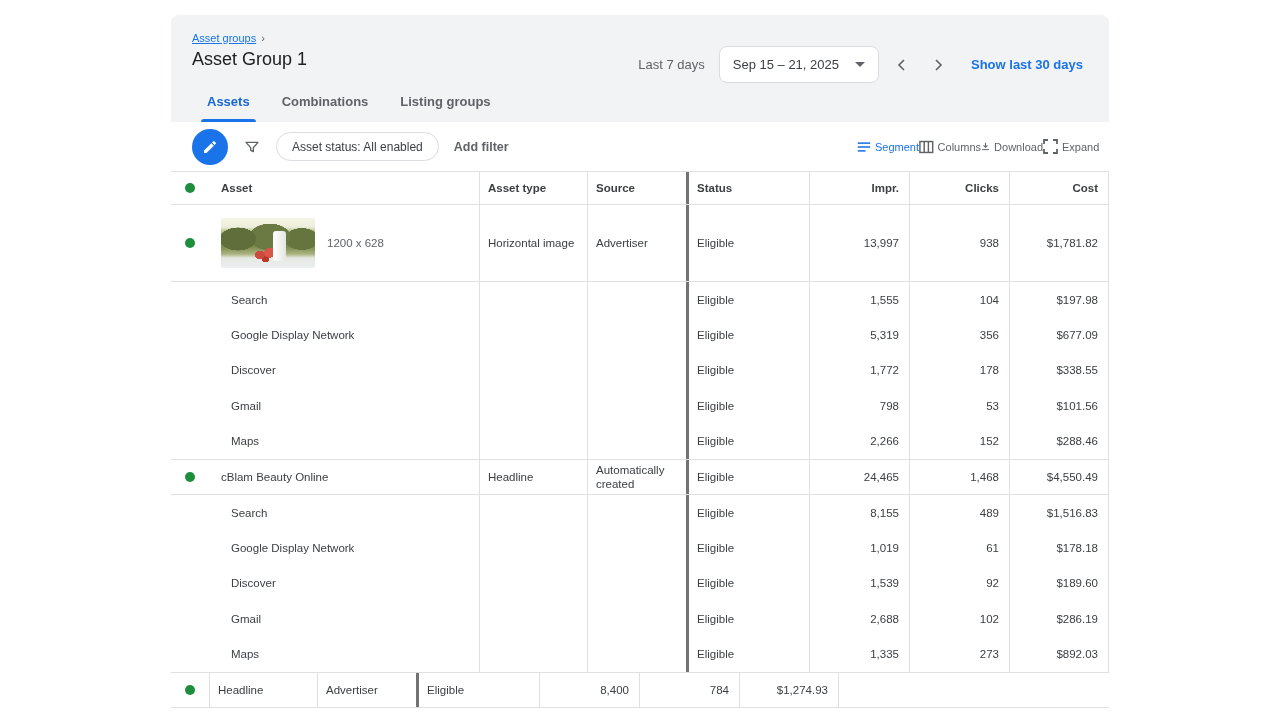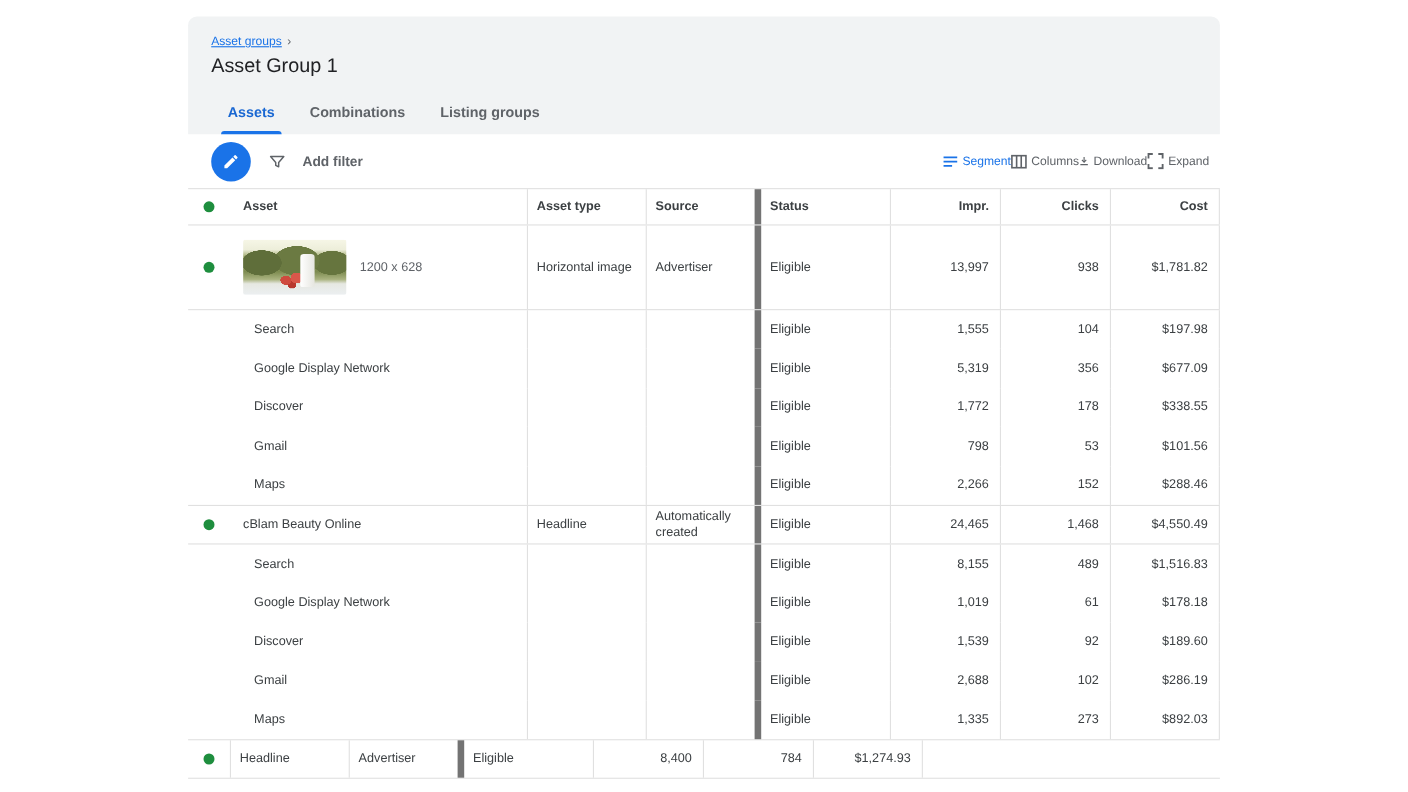--- a/index.html
+++ b/index.html
@@ -43,21 +43,21 @@
     cursor:pointer; color:#5f6368; }
   .tb-action .lbl { font-size:11px; }
   .tb-action.active { color:#1a73e8; }
 
   
   .cell { display:flex; align-items:center; }
   .c-dot    { width:38px; justify-content:center; }
   .c-asset  { width:270px; padding-left:12px; }
   .c-type   { width:108px; padding:0 6px 0 8px; border-left:1px solid #e0e0e0; }
   .c-source { width:99px;  padding:0 6px 0 8px; border-left:1px solid #e0e0e0; line-height:14px; }
-  .c-status { width:123px; padding-left:8px; border-left:6px solid #737373; }
+  .c-status { width:123px; padding-left:8px; border-left:3px solid #737373; }
   .c-impr, .c-clicks { width:100px; padding-right:10px; justify-content:flex-end; border-left:1px solid #e0e0e0; }
   .c-cost  { width:100px; padding-right:10px; justify-content:flex-end;
     border-left:1px solid #e0e0e0; border-right:1px solid #e0e0e0; }
   .thead { display:flex; align-items:stretch; height:33px; border-bottom:1px solid #e0e0e0;
     font-size:11.5px; font-weight:700; color:#3c4043; }
   .trow { display:flex; align-items:stretch; height:35.4px; font-size:11.5px; color:#3c4043; }
   .trow.parent { height:36px; border-bottom:1px solid #e0e0e0; }
   .trow.parent.bt { border-top:1px solid #e0e0e0; }
   .trow.tall { height:77px; }
   .trow.channel .dot { visibility:hidden; }
@@ -88,39 +88,58 @@
 
   <div class="card-header">
     <div class="hdr-left">
       <div class="breadcrumb">
         <a>Asset groups</a>
         <span class="crumb-arrow">›</span>
       </div>
       <div class="page-title">Asset Group 1</div>
     </div>
 
+    <div class="hdr-right">
+      <span class="preset-label">Last 7 days</span>
+      <div class="date-box">
+        <span>Sep 15 – 21, 2025</span>
+        <span class="caret-down"></span>
+      </div>
+      <div class="chev-btn">
+        <svg width="12" height="12" viewBox="0 0 12 12">
+            <path d="M8 1 L3 6 L8 11" fill="none" stroke="#5f6368" stroke-width="1.6"></path>
+          </svg>
+      </div>
+      <div class="chev-btn">
+        <svg width="12" height="12" viewBox="0 0 12 12">
+            <path d="M4 1 L9 6 L4 11" fill="none" stroke="#5f6368" stroke-width="1.6"></path>
+          </svg>
+      </div>
+      <span class="link-blue">Show last 30 days</span>
+    </div>
 
     <div class="tabs">
       <div class="tab active">Assets</div>
       <div class="tab">Combinations</div>
       <div class="tab">Listing groups</div>
     </div>
   </div>
 
   <div class="toolbar">
     <div class="edit-btn">
       <svg width="16" height="16" viewBox="0 0 24 24">
           <path fill="#ffffff" d="M3 17.25V21h3.75L17.8 9.94l-3.75-3.75L3 17.25zM20.7 7.04a1 1 0 0 0 0-1.41l-2.34-2.34a1 1 0 0 0-1.41 0l-1.83 1.83 3.75 3.75 1.83-1.83z"></path>
         </svg>
     </div>
     <div class="icon-btn">
       <svg width="16" height="16" viewBox="0 0 24 24">
           <path fill="none" stroke="#5f6368" stroke-width="2" d="M3 5h18l-7 8v6l-4-2v-4L3 5z" stroke-linejoin="round"></path>
         </svg>
     </div>
+    <div class="chip">Asset status: All enabled</div>
     <span class="add-filter">Add filter</span>
 
     <div class="tb-actions">
       <div class="tb-action active">
         <svg width="18" height="14" viewBox="0 0 18 14">
             <g stroke="#1a73e8" stroke-width="2">
               <line x1="1" y1="2" x2="17" y2="2"></line>
               <line x1="1" y1="7" x2="17" y2="7"></line>
               <line x1="1" y1="12" x2="11" y2="12"></line>
             </g>

